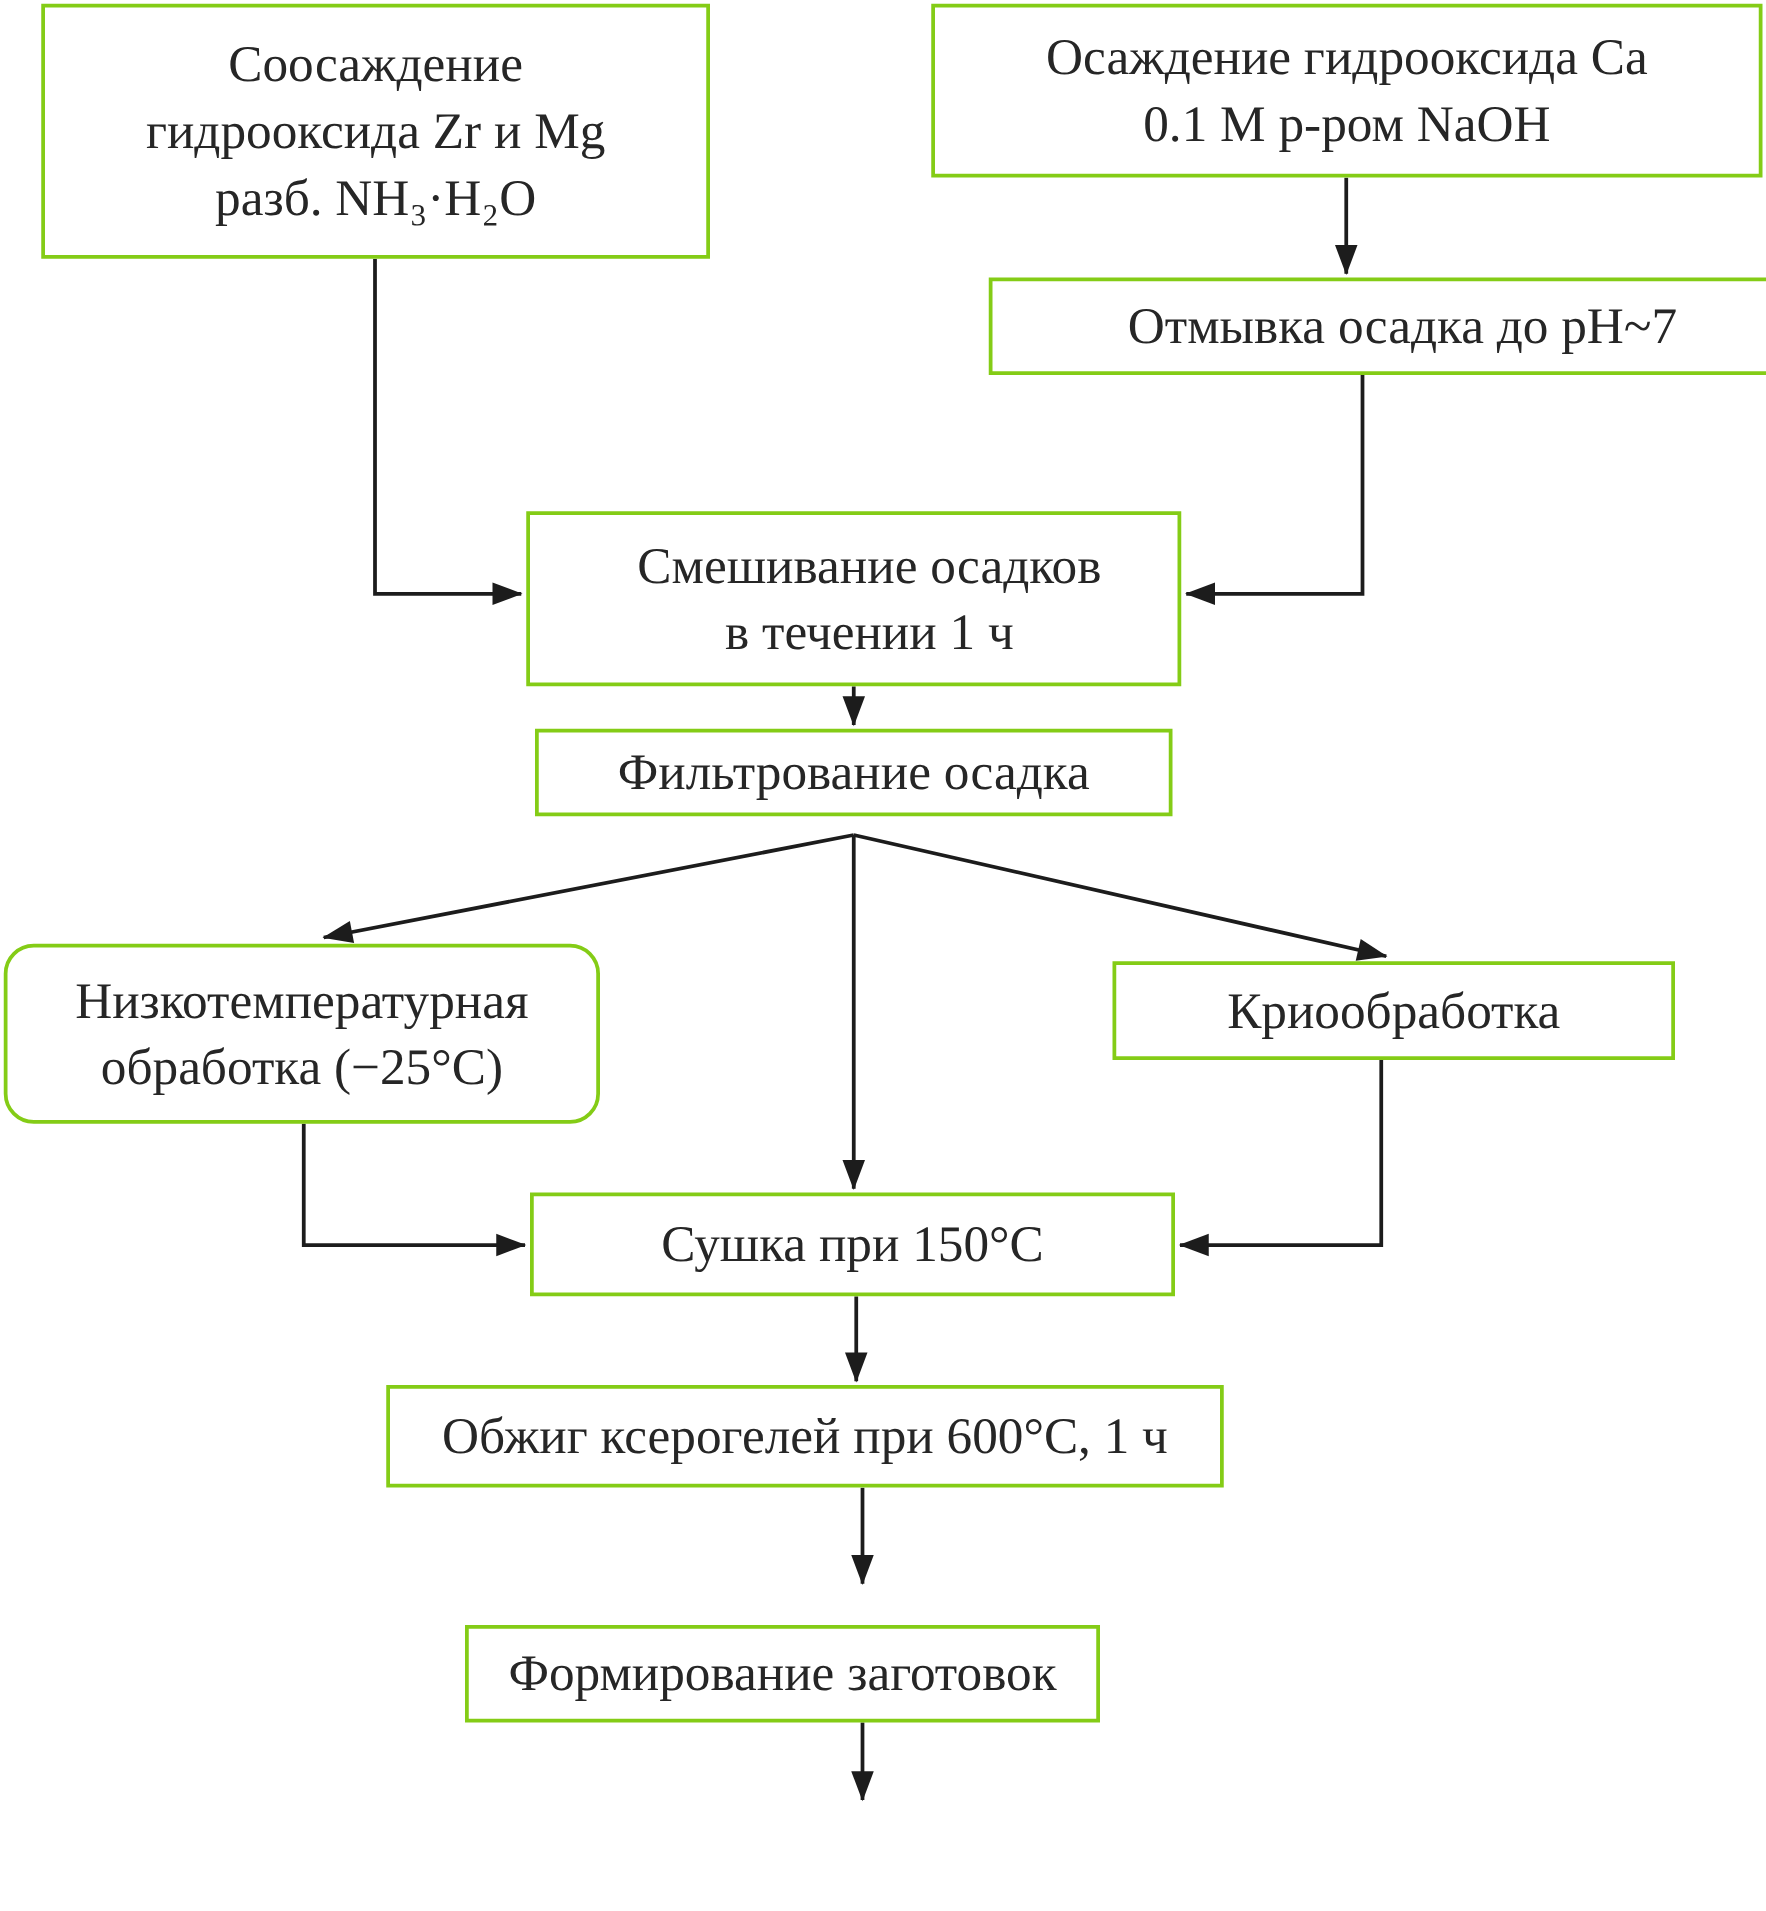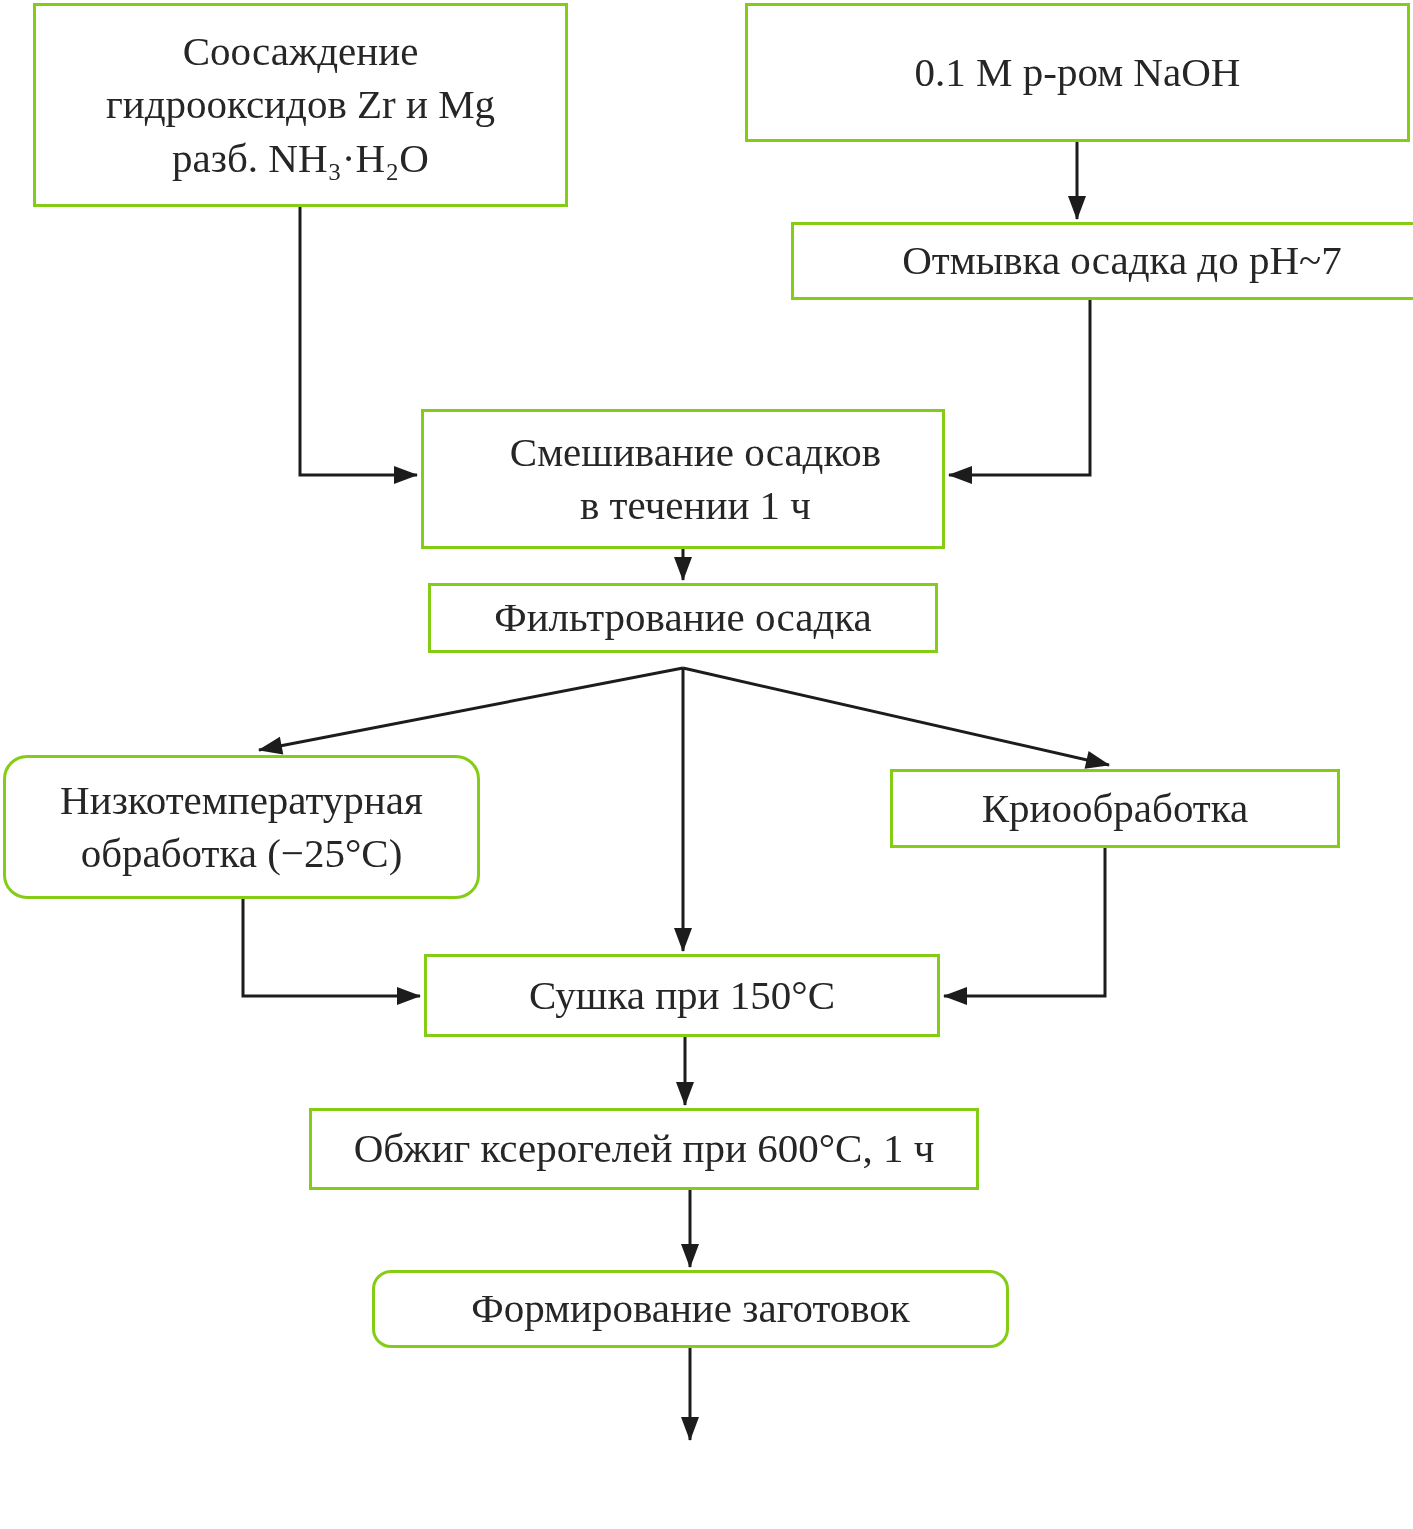--- a/index.html
+++ b/index.html
@@ -42,21 +42,21 @@
   
   #n0  { left: 33px;  top: 3px;    width: 535px;  height: 204px; }
   #n1  { left: 745px; top: 3px;    width: 665px;  height: 139px; }
   #n2  { left: 791px; top: 222px;  width: 662px;  height: 78px;  }
   #n3  { left: 421px; top: 409px;  width: 524px;  height: 140px; padding-left: 25px; }
   #n4  { left: 428px; top: 583px;  width: 510px;  height: 70px;  }
   #n5  { left: 3px;   top: 755px;  width: 477px;  height: 144px; border-radius: 24px; }
   #n6  { left: 878px; top: 769px;  width: 450px;  height: 79px; margin-left: 12px;  }
   #n7  { left: 424px; top: 954px;  width: 516px;  height: 83px;  }
   #n8  { left: 309px; top: 1108px; width: 670px;  height: 82px;  }
-  #n9  { left: 372px; top: 1270px; width: 637px;  height: 78px; border-radius: 19px;  }
+  #n9  { left: 372px; top: 1300px; width: 508px;  height: 78px;  }
   #n10 { left: 136px; top: 1443px; width: 1065px; height: 83px;  }
 
   #arrows path.edge {
     fill: none;
     stroke: #1c1c1c;
     stroke-width: 3;
   }
 </style>
 </head>
 <body>
@@ -78,25 +78,26 @@
     <path class="edge" d="M683,668 L1109,765" marker-end="url(#ah)"></path>
     <path class="edge" d="M243,899 L243,996 L420,996" marker-end="url(#ah)"></path>
     <path class="edge" d="M1105,848 L1105,996 L944,996" marker-end="url(#ah)"></path>
     <path class="edge" d="M685,1037 L685,1105" marker-end="url(#ah)"></path>
     <path class="edge" d="M690,1190 L690,1267" marker-end="url(#ah)"></path>
     <path class="edge" d="M690,1348 L690,1440" marker-end="url(#ah)"></path>
   </svg>
 
   <div class="node" id="n0">
     <span>Соосаждение</span>
-    <span>гидрооксидов Zr и Mg</span>
+    <span>гидрооксида Zr и Mg</span>
     <span>разб. NH₃·H₂O</span>
   </div>
 
   <div class="node" id="n1">
+    <span>Осаждение гидрооксида Ca</span>
     <span>0.1 М р-ром NaOH</span>
   </div>
 
   <div class="node" id="n2">
     <span>Отмывка осадка до pH~7</span>
   </div>
 
   <div class="node" id="n3">
     <span>Смешивание осадков</span>
     <span>в течении 1 ч</span>

